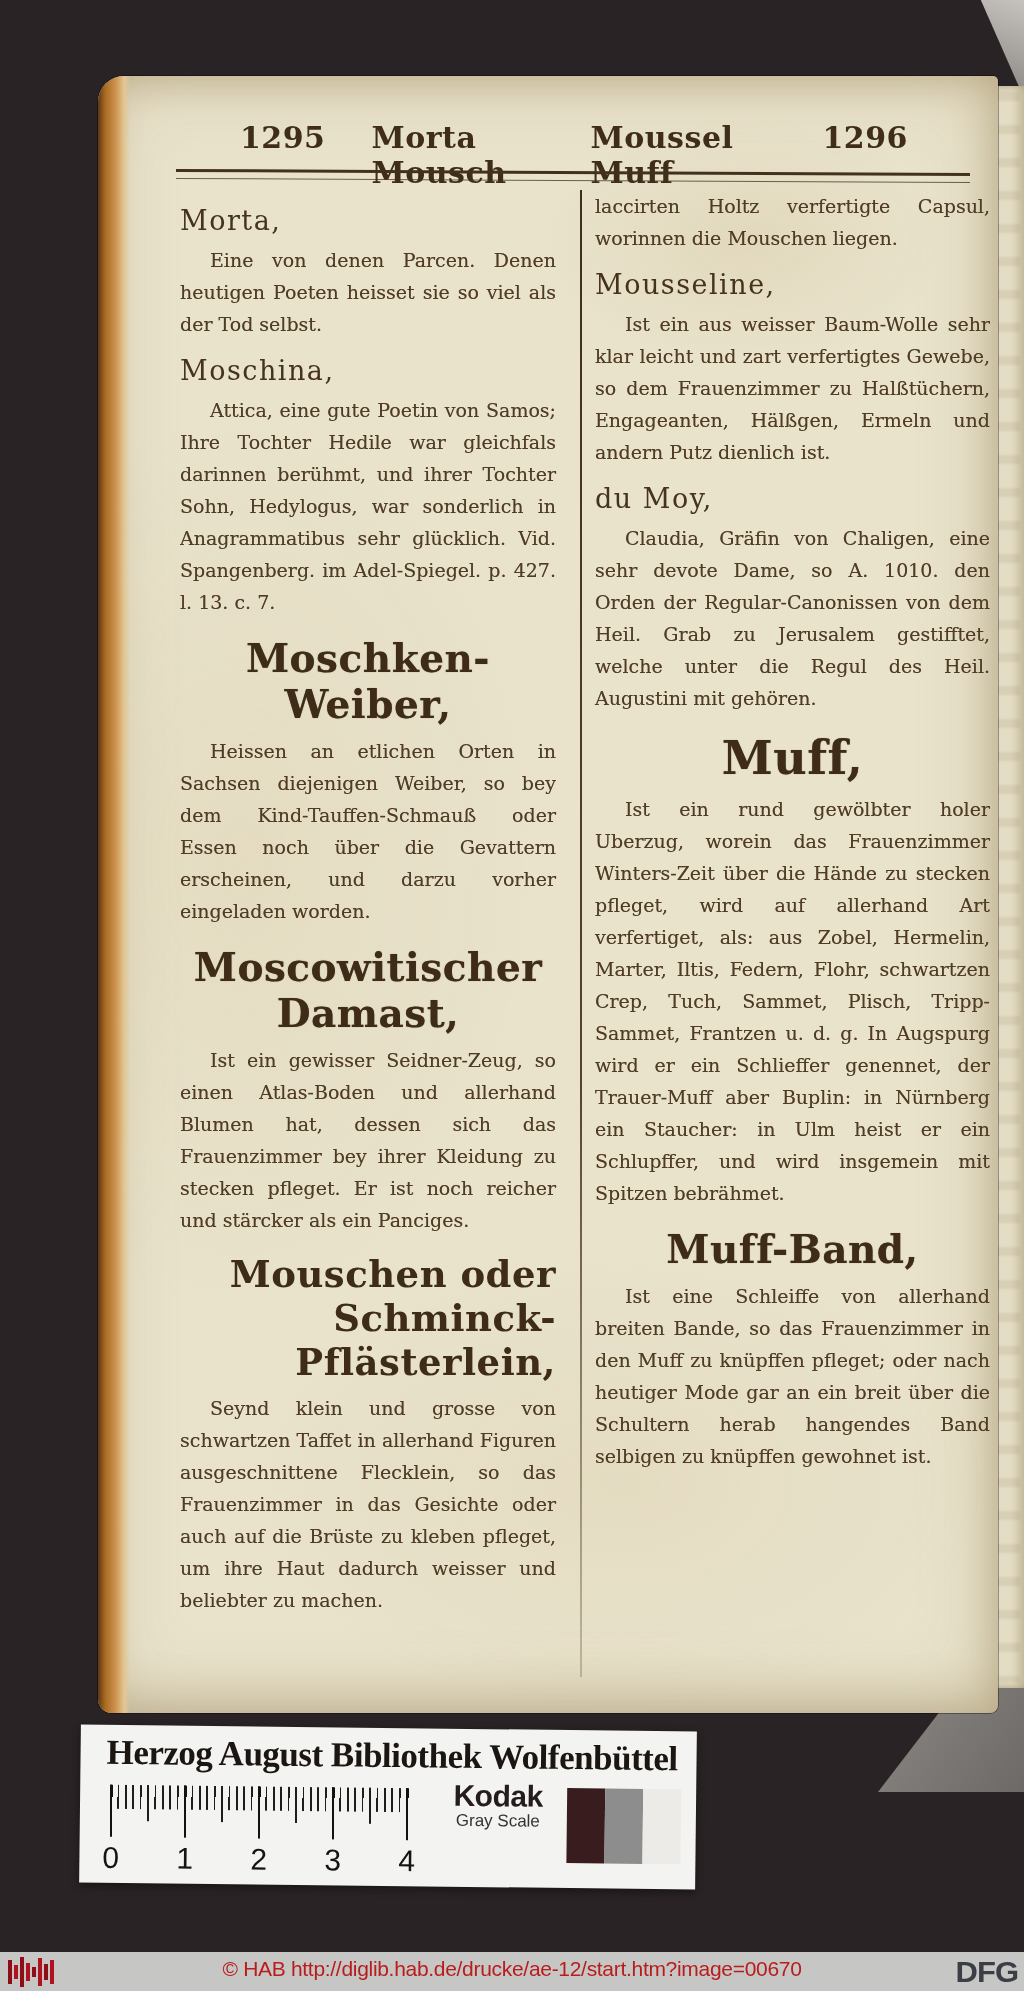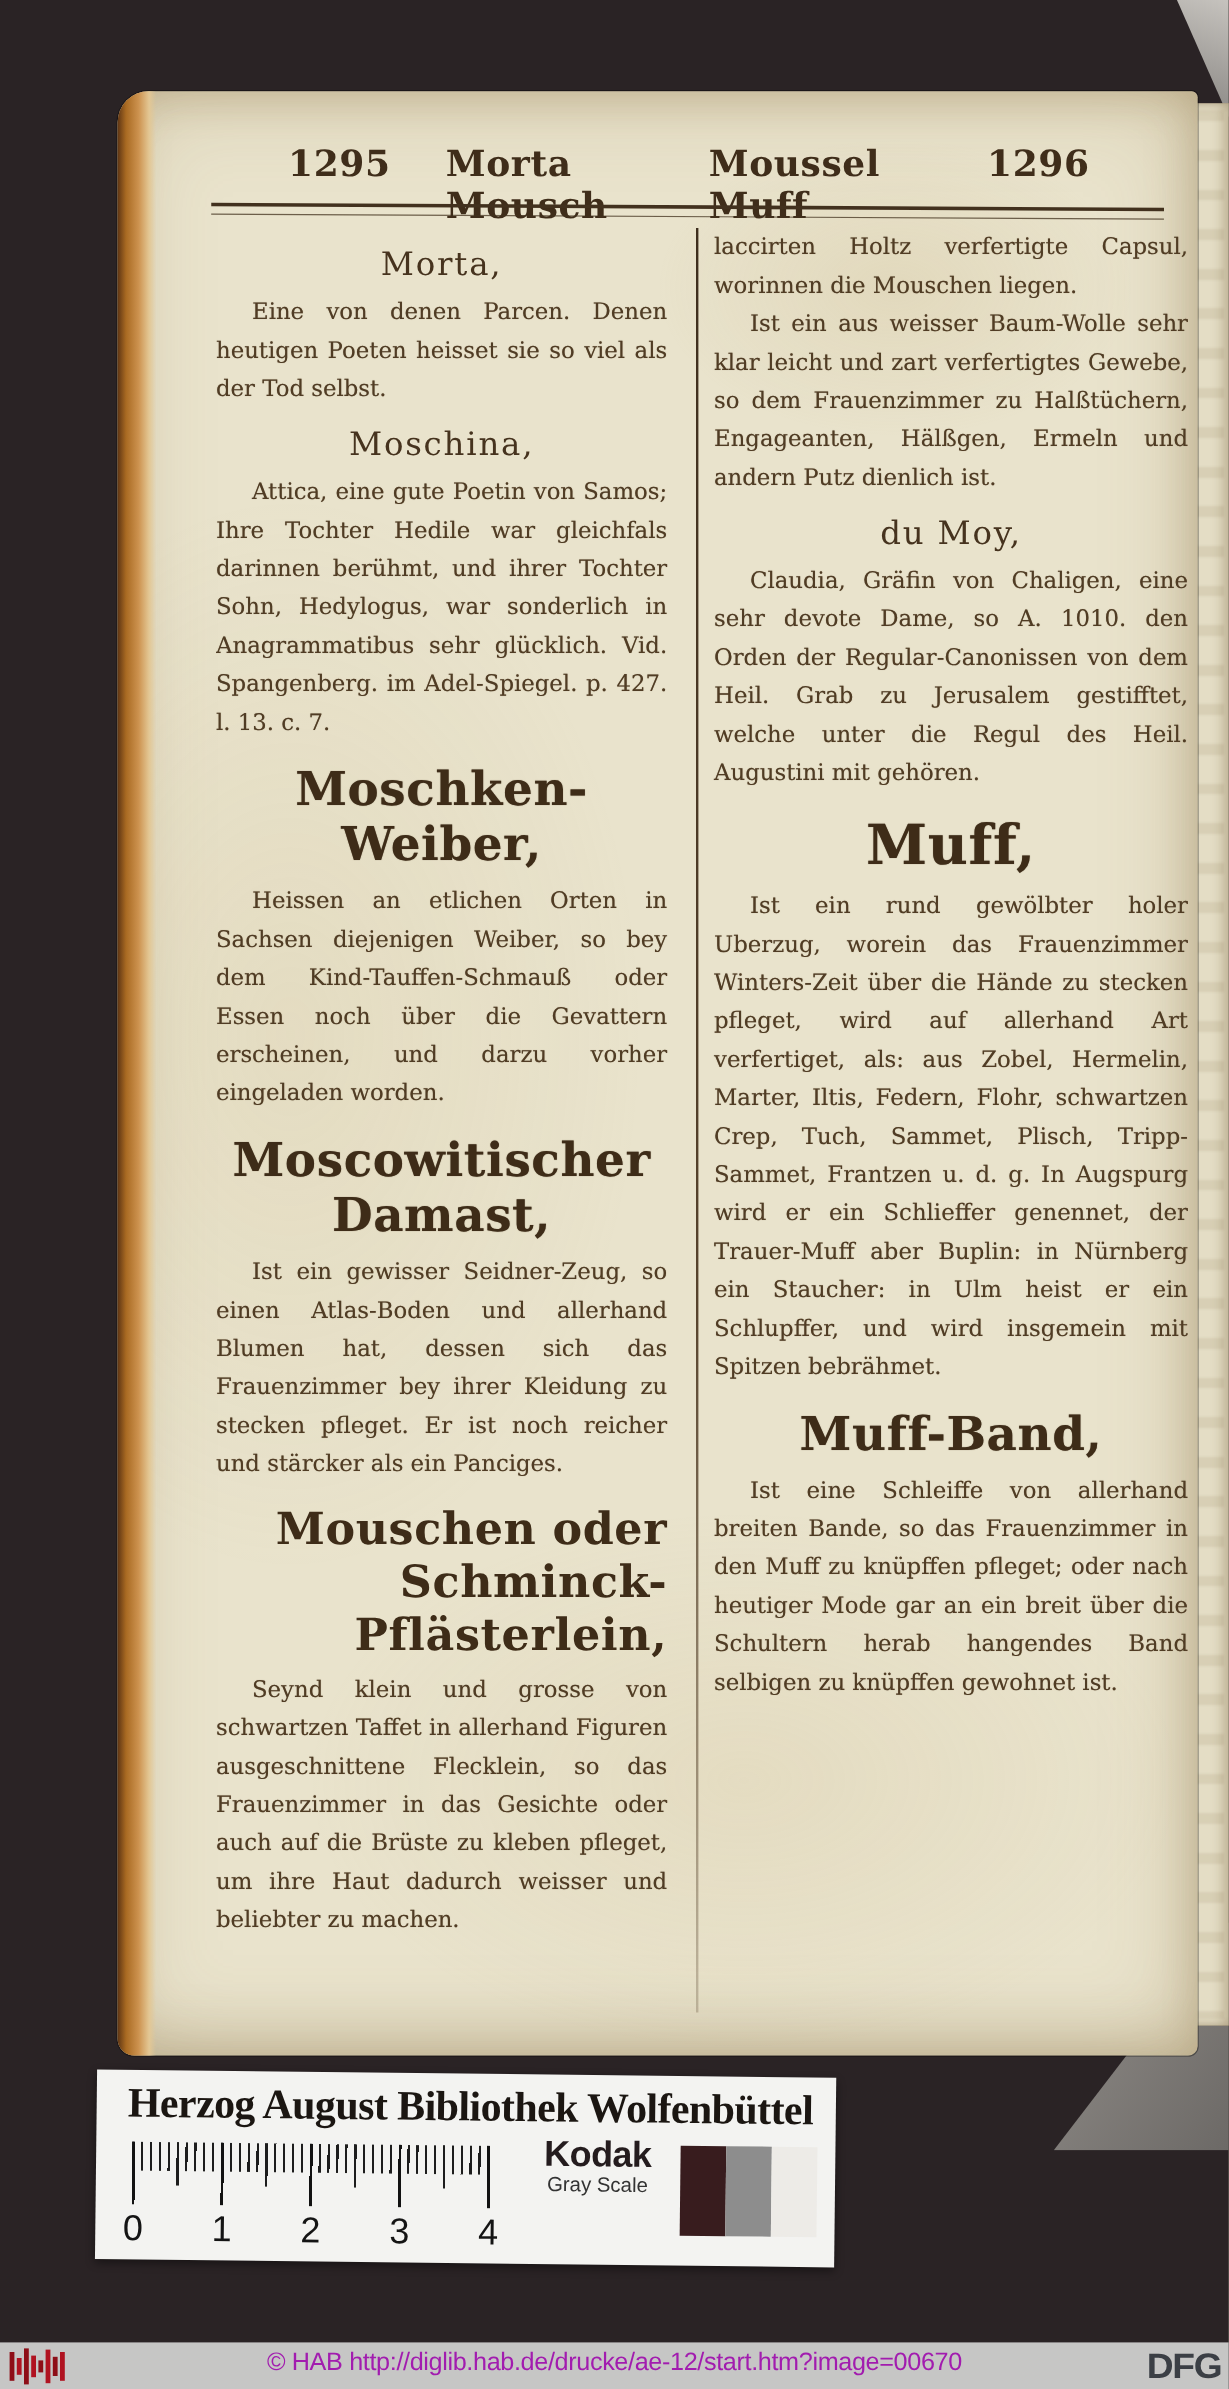--- a/index.html
+++ b/index.html
@@ -80,21 +80,21 @@
     height:1500px;
     background:linear-gradient(#3e2e1d,#57432c 60%,rgba(87,67,44,.25));
   }
   .col-right{flex:1;}
   .body{
     font-size:19px;line-height:32px;text-align:justify;margin:0;text-indent:30px;
     text-shadow:0 0 .6px rgba(80,60,35,.55);
   }
   .noindent{text-indent:0;}
   .h-antiqua{
-    font-size:27px;font-weight:400;text-align:center;margin:15px 0 8px;
+    font-size:27px;font-weight:400;margin:15px 0 8px;
     color:#46331e;letter-spacing:1.5px;
   }
   .h-fraktur{
     font-size:39px;font-weight:700;text-align:center;margin:17px 0 8px;
     color:#3e2c18;letter-spacing:.5px;text-shadow:0 0 .8px rgba(62,44,24,.6);
   }
   .h-mixed{
     font-size:37px;font-weight:700;text-align:right;margin:16px 0 8px;
     color:#3e2c18;letter-spacing:.5px;
   }
@@ -149,21 +149,21 @@
   .patch-dark{background:#381c1e;}
   .patch-mid{background:#8d8d8d;}
   .patch-light{background:#edebe7;}
   
   .footer{
     position:absolute;left:0;bottom:0;width:1024px;height:39px;
     background:#c6c6c5;z-index:4;
   }
   .footer-text{
     position:absolute;left:0;right:0;top:5px;text-align:center;
-    font-family:"Liberation Sans",sans-serif;font-size:21px;color:#a21caf;
+    font-family:"Liberation Sans",sans-serif;font-size:21px;color:#b91c1c;
     letter-spacing:-.3px;
   }
   .hab-logo{
     position:absolute;left:8px;top:4px;height:31px;width:46px;
     display:flex;align-items:center;gap:2px;
   }
   .hab-logo i{display:block;width:4px;background:#b01220;}
   .hab-logo i:nth-child(1){height:24px;background:#8e0e17;}
   .hab-logo i:nth-child(2){height:14px;}
   .hab-logo i:nth-child(3){height:30px;background:#8e0e17;}
@@ -225,20 +225,21 @@
         <p class="body">Seynd klein und grosse von schwartzen Taffet in allerhand Figuren ausgeschnittene Flecklein, so das Frauenzimmer in das Gesichte oder auch auf die Brüste zu kleben pfleget, um ihre Haut dadurch weisser und beliebter zu machen.</p>
       </section>
 
     </div>
 
     <div class="col-divider"></div>
 
     <div class="col-right">
       <p class="body noindent">laccirten Holtz verfertigte Capsul, worinnen die Mouschen liegen.</p>
       <section>
+        <h3 class="h-antiqua">Mousseline,</h3>
         <p class="body">Ist ein aus weisser Baum-Wolle sehr klar leicht und zart verfertigtes Gewebe, so dem Frauenzimmer zu Halßtüchern, Engageanten, Hälßgen, Ermeln und andern Putz dienlich ist.</p>
       </section>
       <section>
         <h3 class="h-antiqua">du Moy,</h3>
         <p class="body">Claudia, Gräfin von Chaligen, eine sehr devote Dame, so A. 1010. den Orden der Regular-Canonissen von dem Heil. Grab zu Jerusalem gestifftet, welche unter die Regul des Heil. Augustini mit gehören.</p>
       </section>
       <section>
         <h3 class="h-fraktur h-big">Muff,</h3>
         <p class="body">Ist ein rund gewölbter holer Uberzug, worein das Frauenzimmer Winters-Zeit über die Hände zu stecken pfleget, wird auf allerhand Art verfertiget, als: aus Zobel, Hermelin, Marter, Iltis, Federn, Flohr, schwartzen Crep, Tuch, Sammet, Plisch, Tripp-Sammet, Frantzen u. d. g. In Augspurg wird er ein Schlieffer genennet, der Trauer-Muff aber Buplin: in Nürnberg ein Staucher: in Ulm heist er ein Schlupffer, und wird insgemein mit Spitzen bebrähmet.</p>
       </section>

